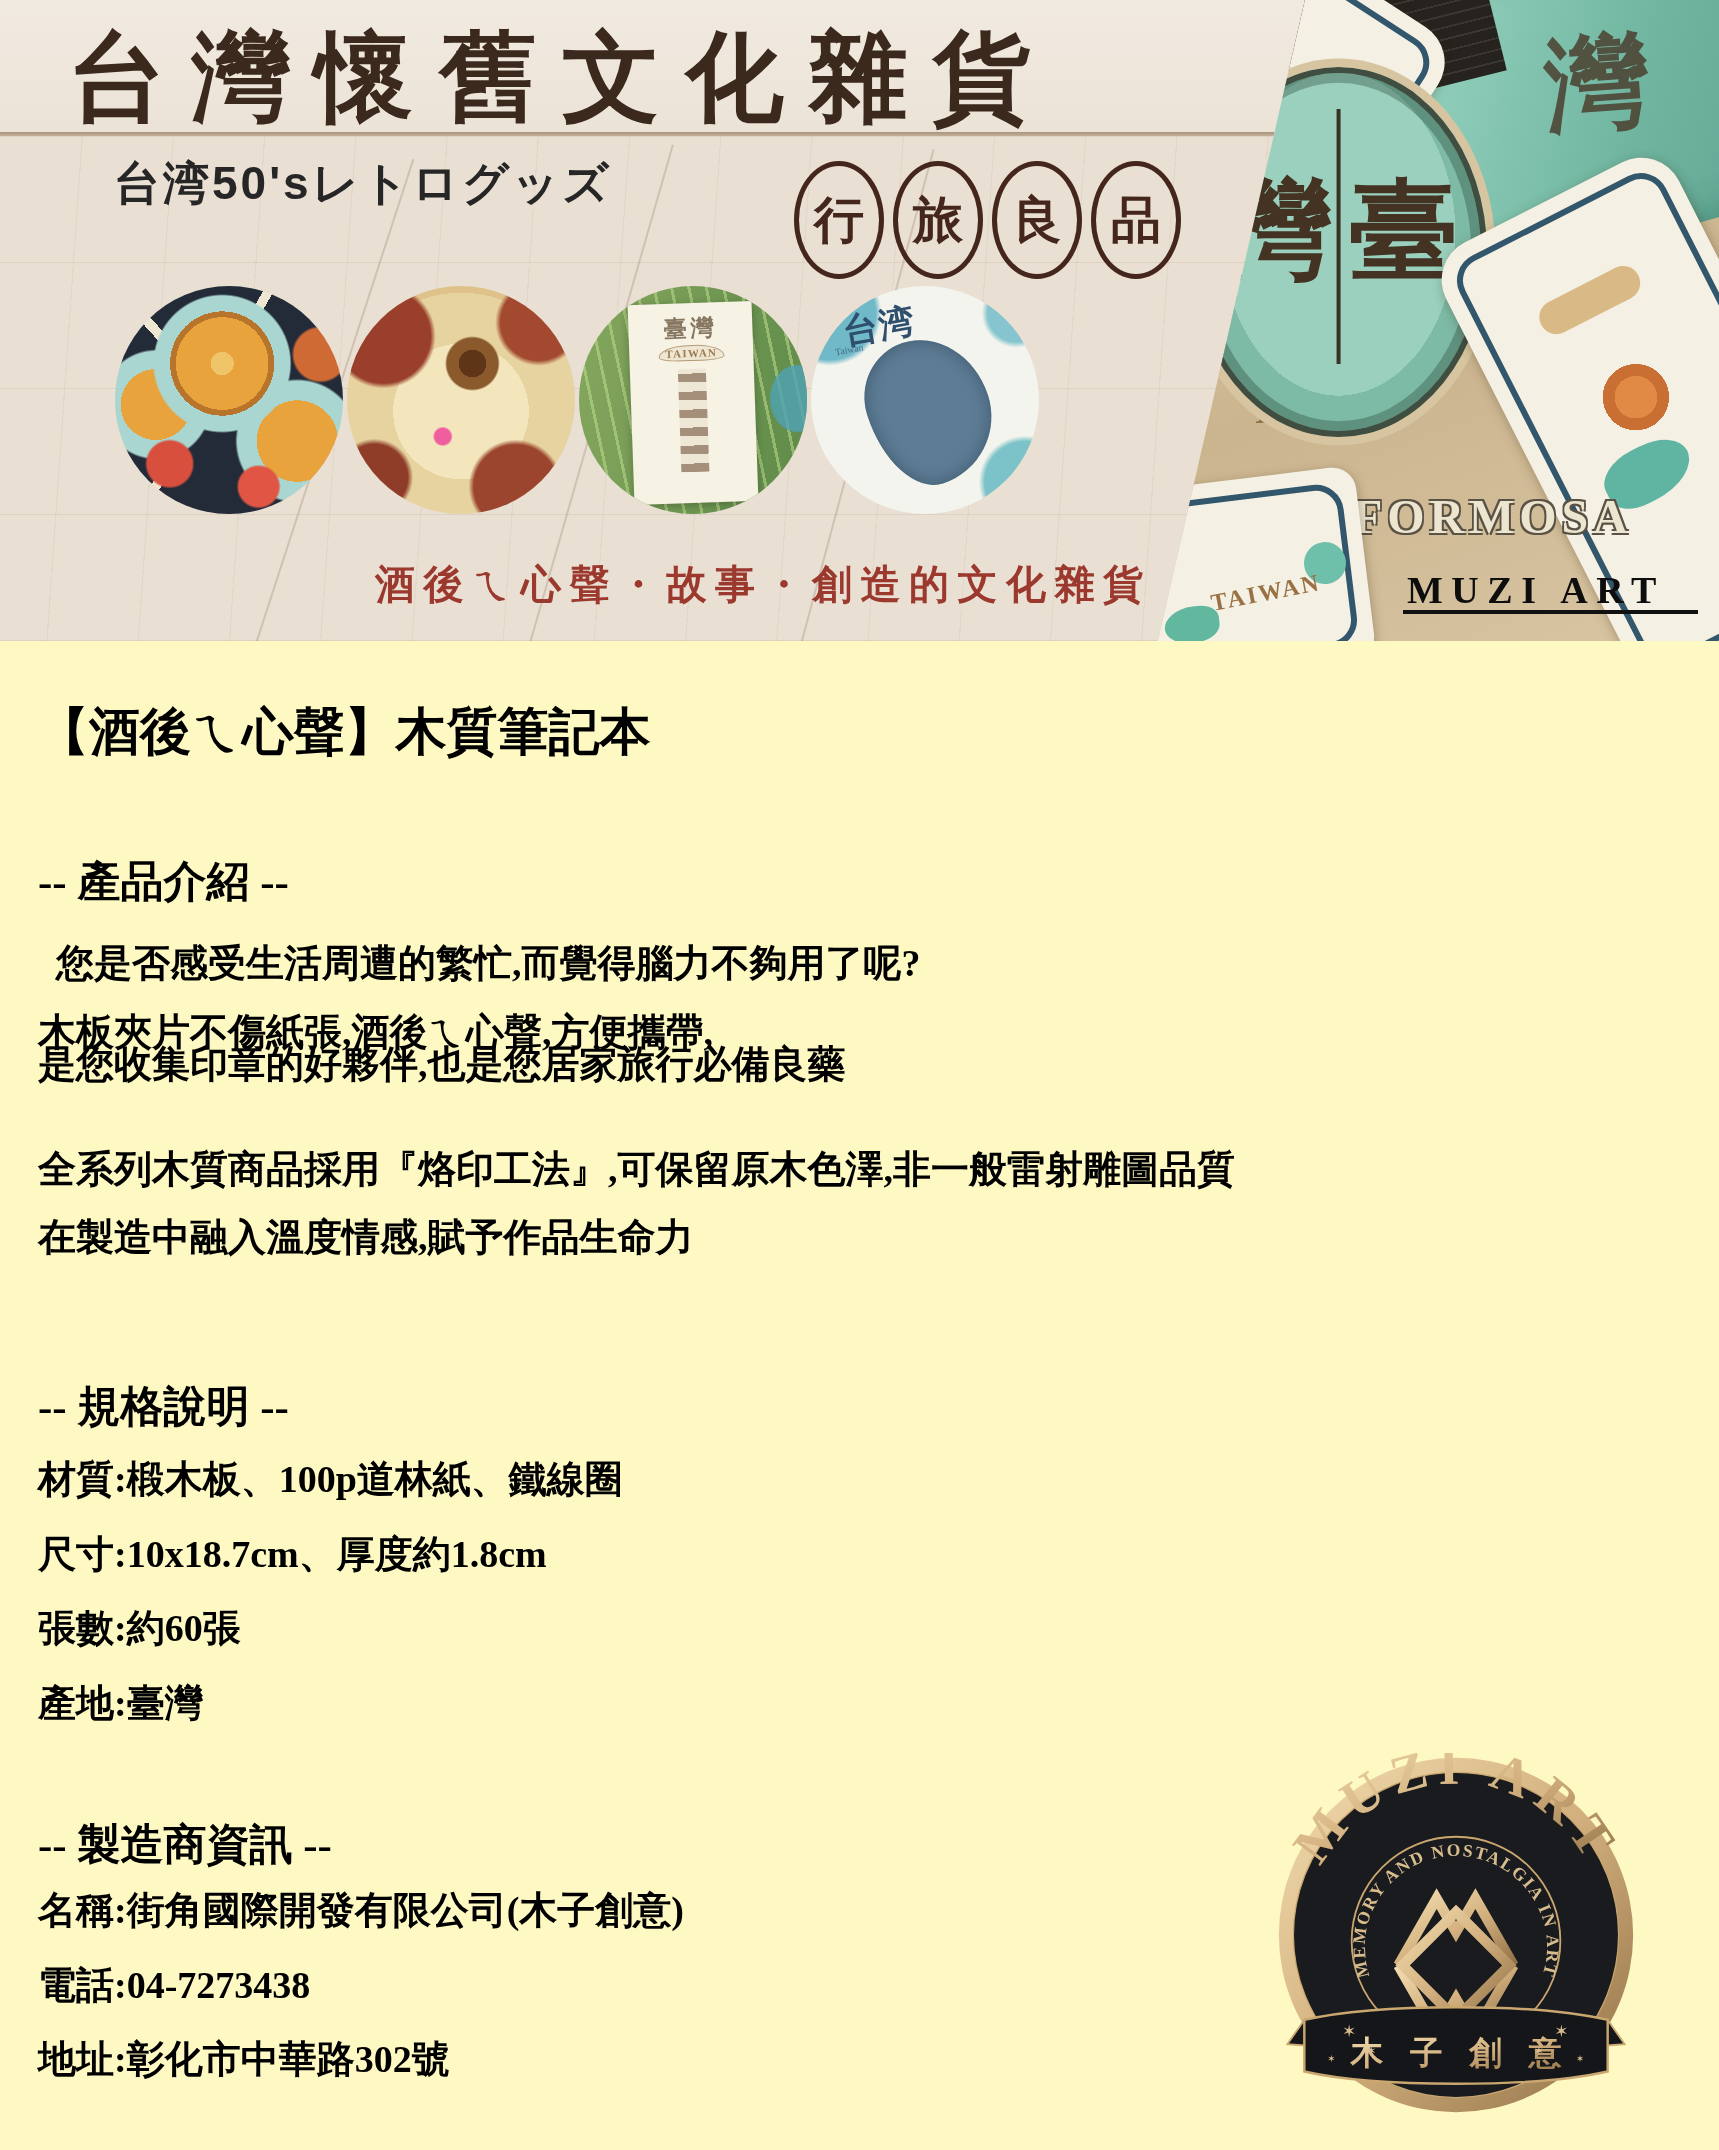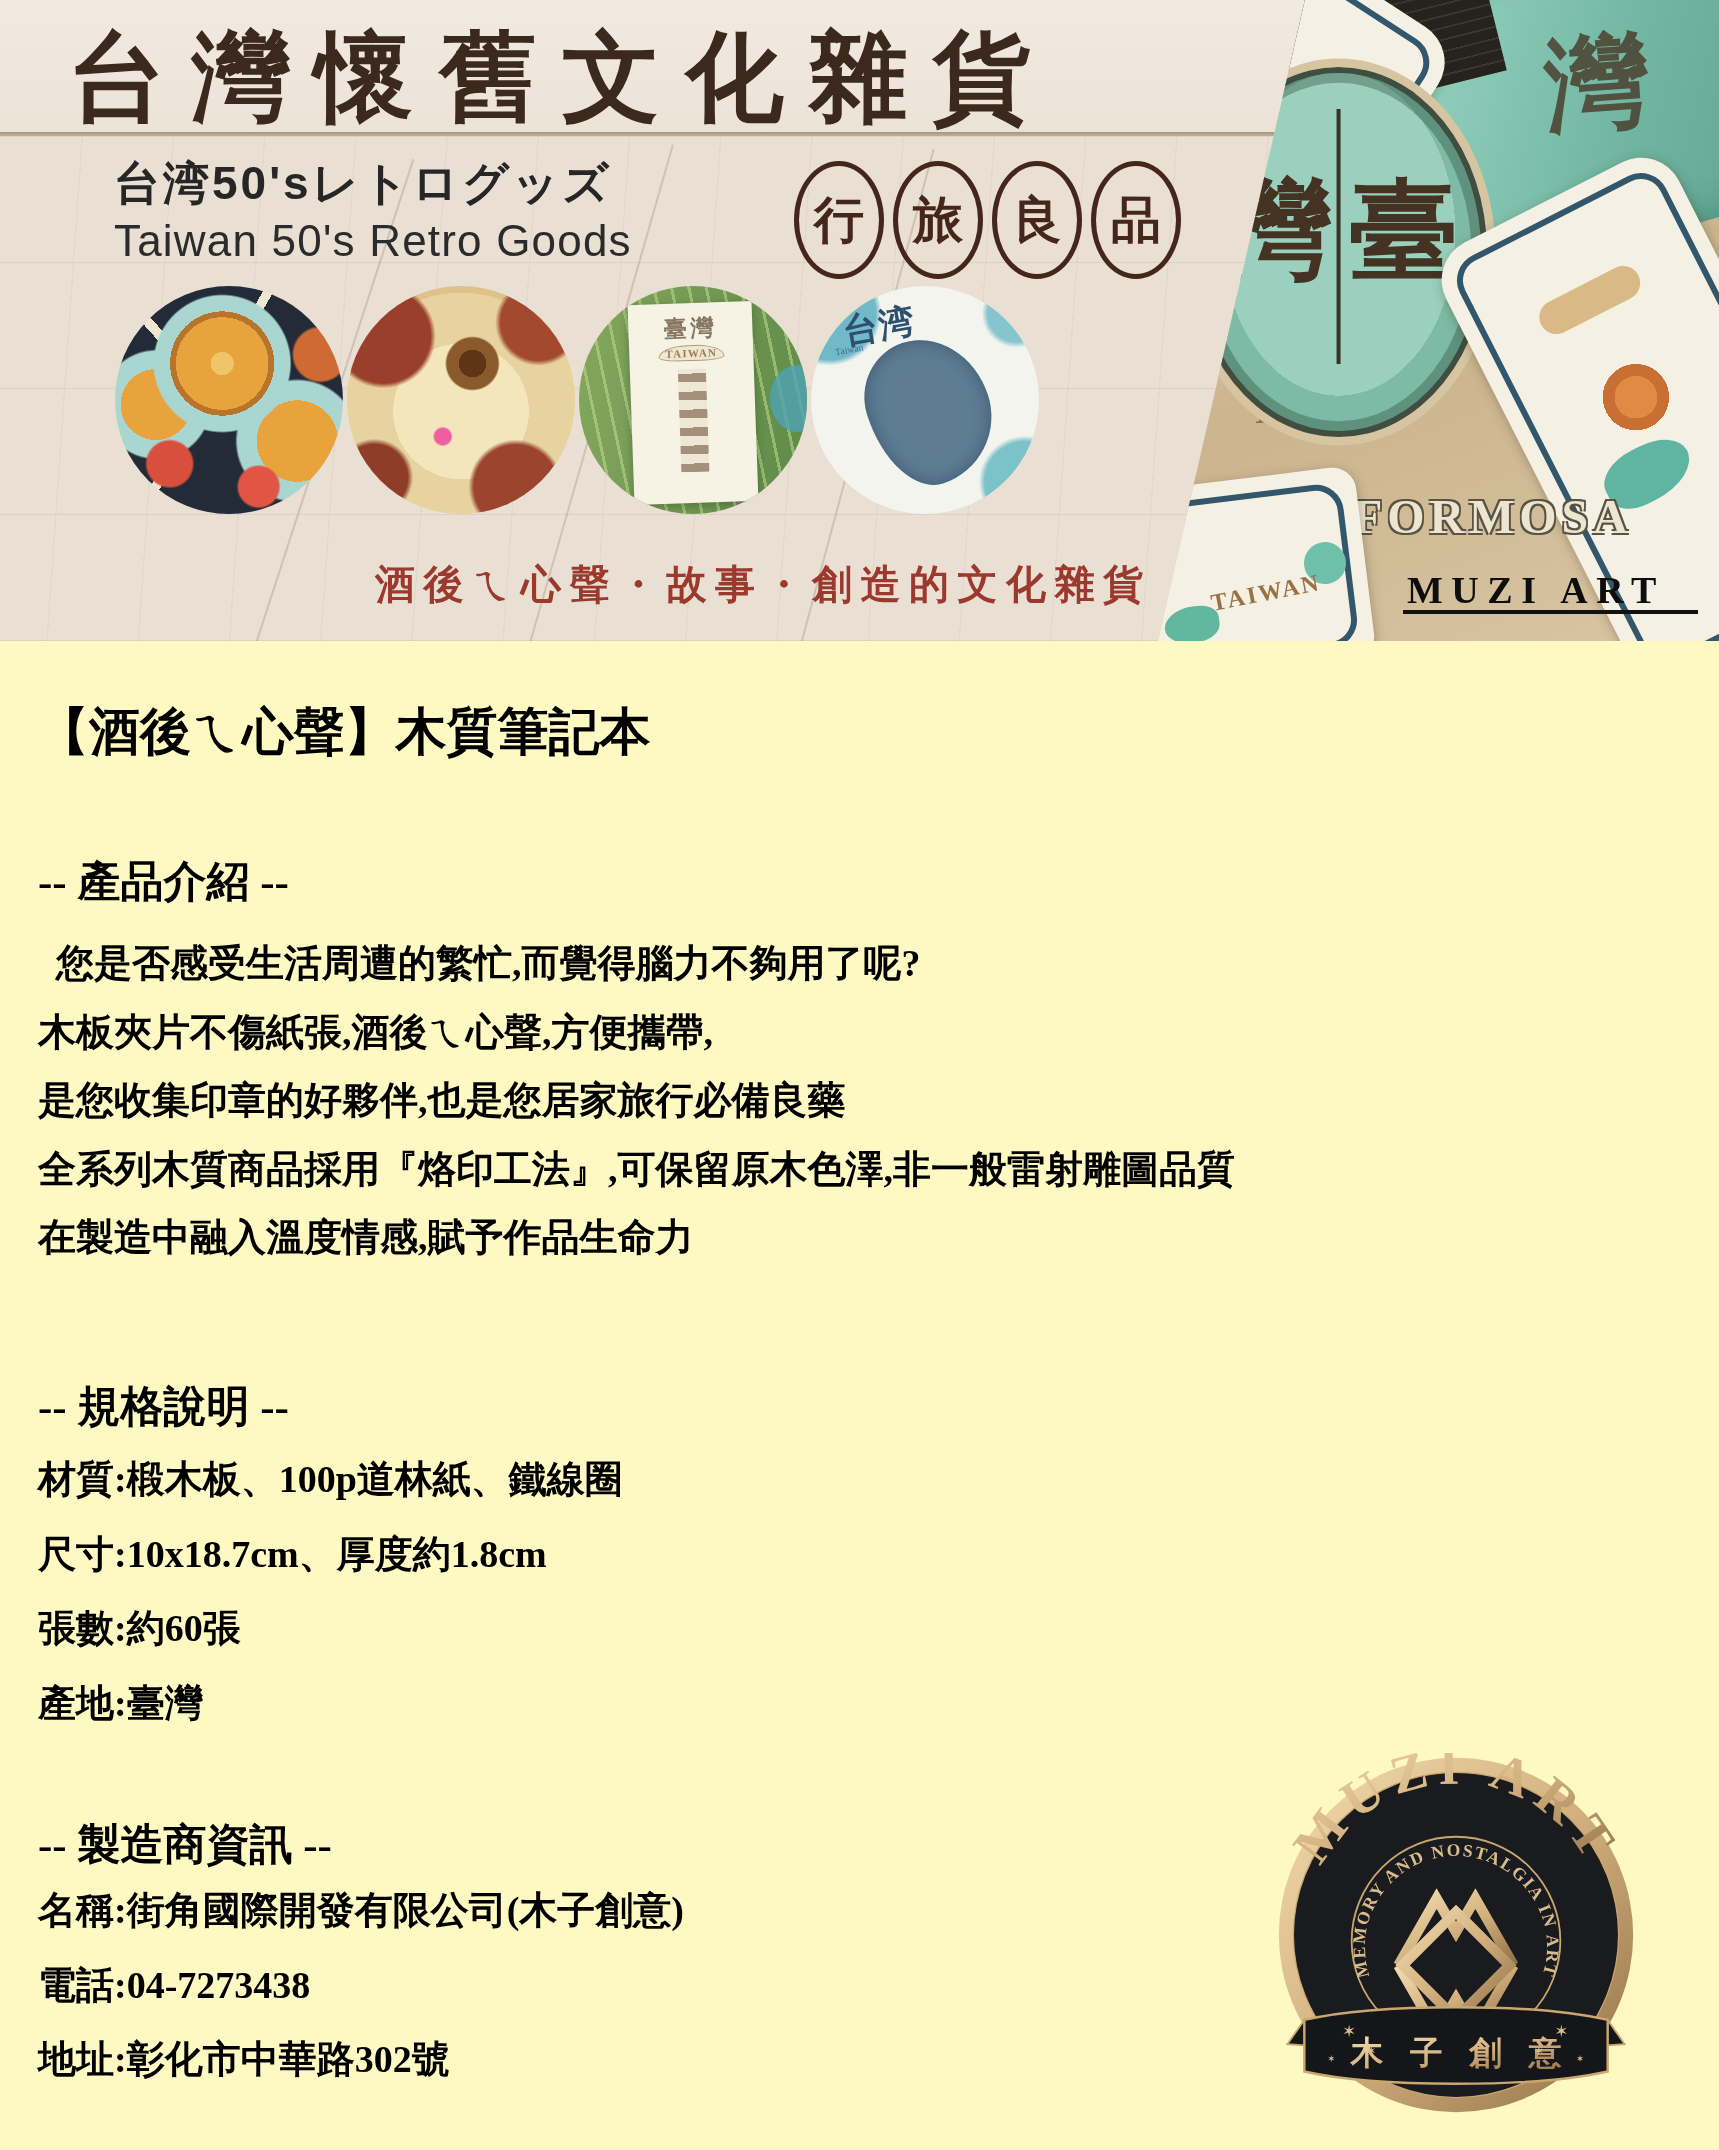--- a/index.html
+++ b/index.html
@@ -118,21 +118,21 @@
   .col-tin-c .leaf2{left:182px;top:73px;width:42px;height:42px;background:#6fc0aa;border-radius:50%;}
   .col-muzi{position:absolute;left:266px;top:568px;font-size:38px;font-weight:700;letter-spacing:8.5px;
       color:#0d0d0d;white-space:nowrap;}
   .col-muzi-line{position:absolute;left:262px;top:610px;width:295px;height:4.2px;background:#111;}
 
   
   .desc-text{position:absolute;left:38px;color:#000;white-space:nowrap;font-weight:700;}
   .product-title{top:698px;font-size:51px;}
   .sec-heading{font-size:43px;}
   .sec-line{font-size:38px;}
-  .h-sec1{top:853px;} .l-s1-0{top:938px;margin-left:18px;} .l-s1-1{top:1007px;} .l-s1-2{top:1075px;text-align:right;}
+  .h-sec1{top:853px;} .l-s1-0{top:938px;margin-left:18px;} .l-s1-1{top:1007px;} .l-s1-2{top:1039px;text-align:right;}
   .l-s1-3{top:1144px;} .l-s1-4{top:1212px;}
   .h-sec2{top:1378px;} .l-s2-0{top:1454px;} .l-s2-1{top:1529px;} .l-s2-2{top:1603px;} .l-s2-3{top:1678px;}
   .h-sec3{top:1816px;} .l-s3-0{top:1885px;} .l-s3-1{top:1960px;} .l-s3-2{top:2034px;}
 
   
   .badge{position:absolute;left:1274px;top:1753px;width:364px;height:364px;}
 </style>
 </head>
 <body>
 
@@ -140,21 +140,20 @@
 
   <div class="banner">
     <div class="banner-topstrip"></div>
     <div class="banner-divider"></div>
     <div class="grain g1"></div>
     <div class="grain g2"></div>
     <div class="grain g3"></div>
 
     <div class="banner-title">台灣懷舊文化雜貨</div>
     <div class="subtitle-jp">台湾50'sレトログッズ</div>
-    <div class="subtitle-en">Taiwan 50's Retro Goods</div>
 
     <div class="stamps">
       <div class="stamp">行</div>
       <div class="stamp">旅</div>
       <div class="stamp">良</div>
       <div class="stamp">品</div>
     </div>
 
     <div class="photo ph1"></div>
     <div class="photo ph2"></div>

